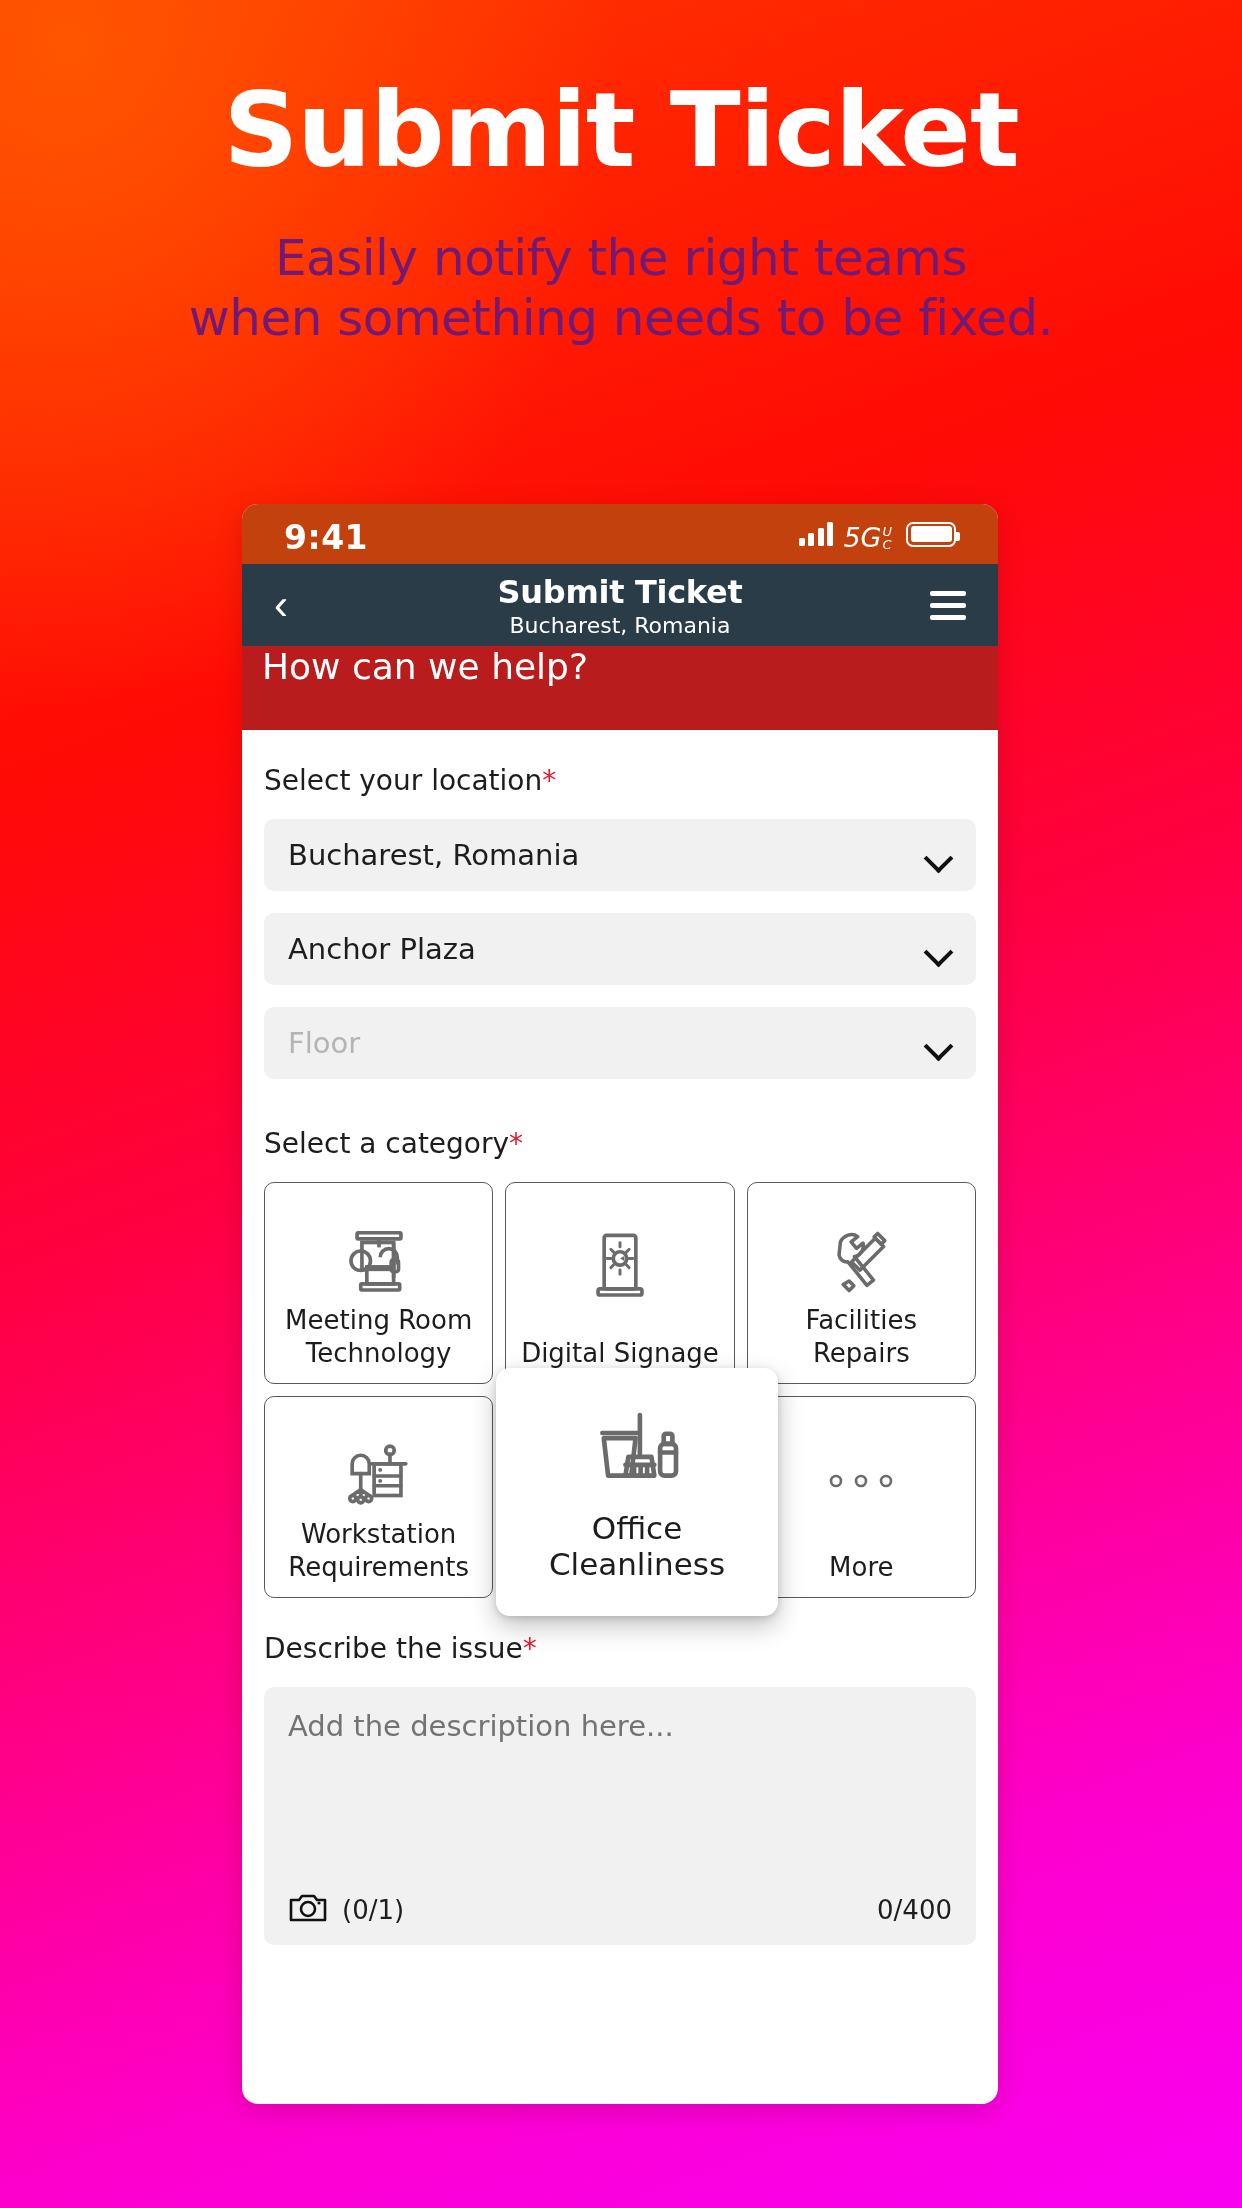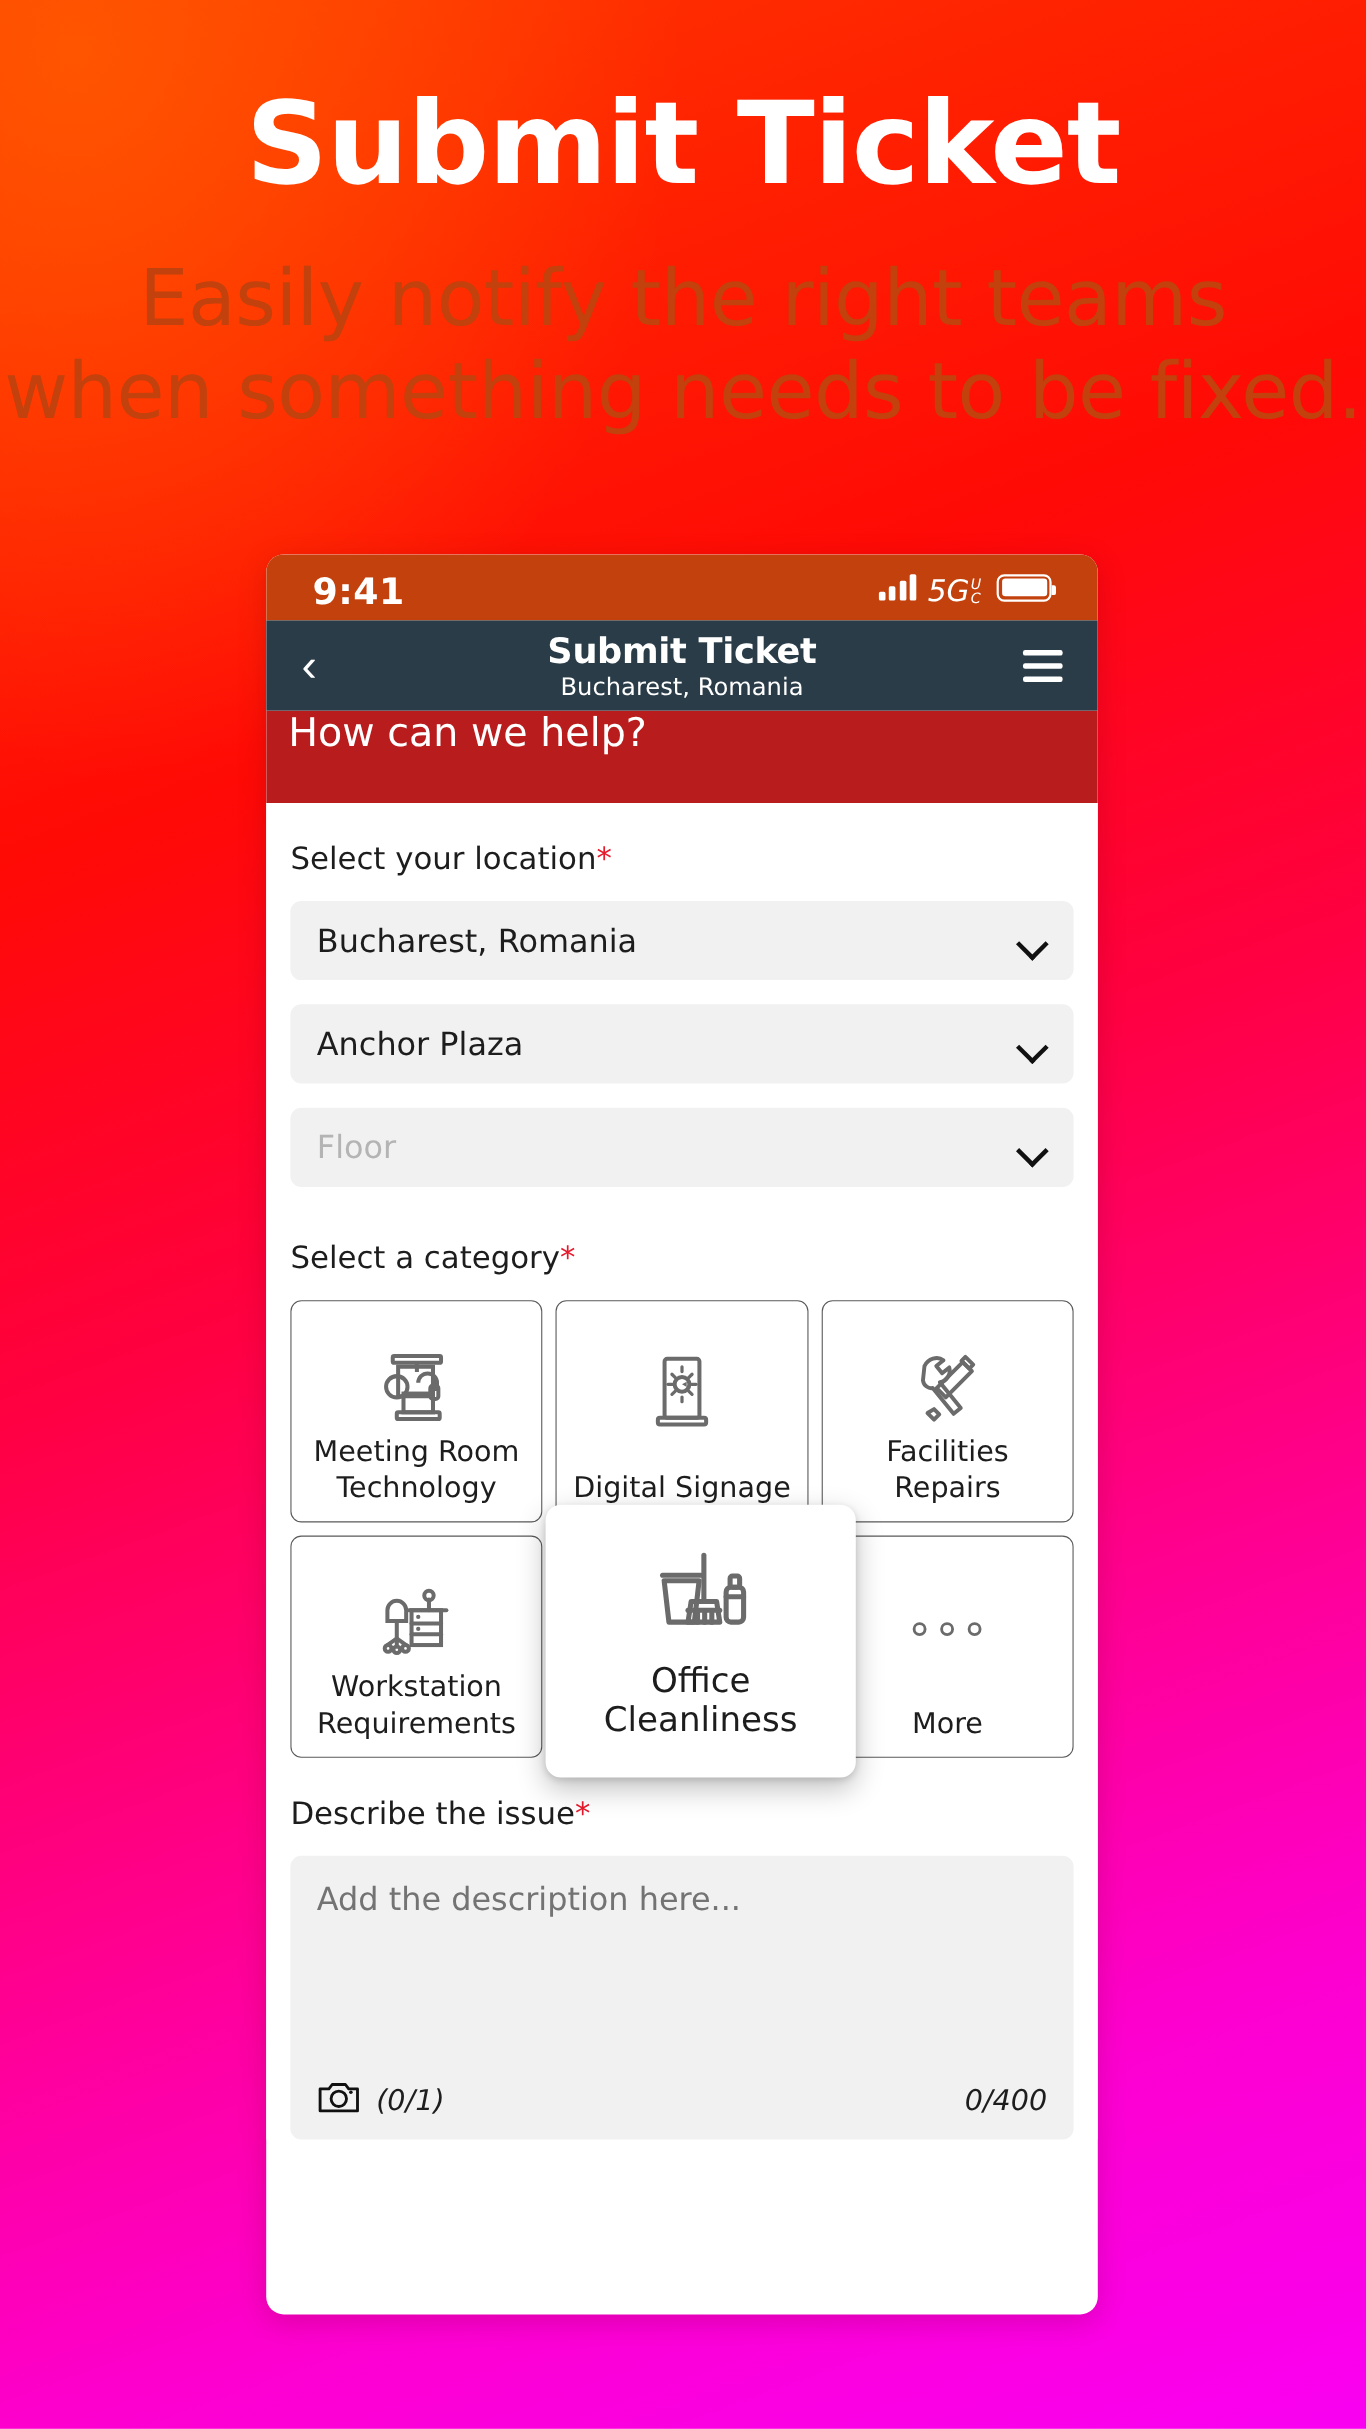--- a/index.html
+++ b/index.html
@@ -20,21 +20,21 @@
 
   
   .hero{ position:absolute; left:0; top:0; width:1242px; text-align:center; z-index:3;}
   .hero-title{
     font-family:"DejaVu Sans", sans-serif;
     font-weight:700; font-size:104px; line-height:1.0; color:#ffffff;
     letter-spacing:-1px; padding-top:78px;
   }
   .hero-sub{
     font-family:"DejaVu Sans", sans-serif;
-    font-weight:400; font-size:71px; line-height:1.20; color:#c2410c;
+    font-weight:400; font-size:50px; line-height:1.20; color:#701a75;
     padding-top:46px; letter-spacing:-0.5px;
   }
 
   
   .phone{
     position:absolute; left:242px; top:504px; width:756px; height:1600px;
     background:#ffffff; border-radius:16px; overflow:hidden; z-index:5;
     box-shadow:0 6px 26px rgba(90,0,0,.20);
   }
 
@@ -140,21 +140,20 @@
     background:#F1F1F1; border-radius:10px; height:258px;
     padding:22px 24px 0 24px; position:relative; margin-top:6px;
   }
   .ta-placeholder{
     font-family:"DejaVu Sans", sans-serif; font-size:29px; color:#737373;
   }
   .ta-foot{
     position:absolute; left:0; right:0; bottom:16px;
     display:flex; align-items:center; justify-content:space-between;
     padding:0 24px;
-    font-style:italic;
   }
   .ta-foot .left{ display:flex; align-items:center; gap:14px;}
   .ta-count{ font-family:"DejaVu Sans", sans-serif; font-size:26px; color:#1d1d1d;}
 </style>
 </head>
 <body>
 
 <div class="bg-glow"></div>
 
 <div class="hero">

